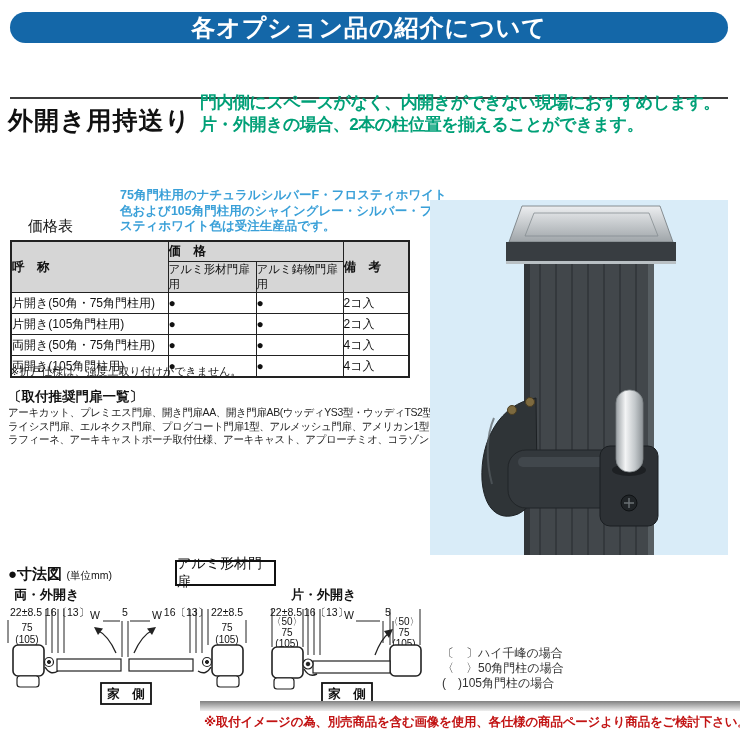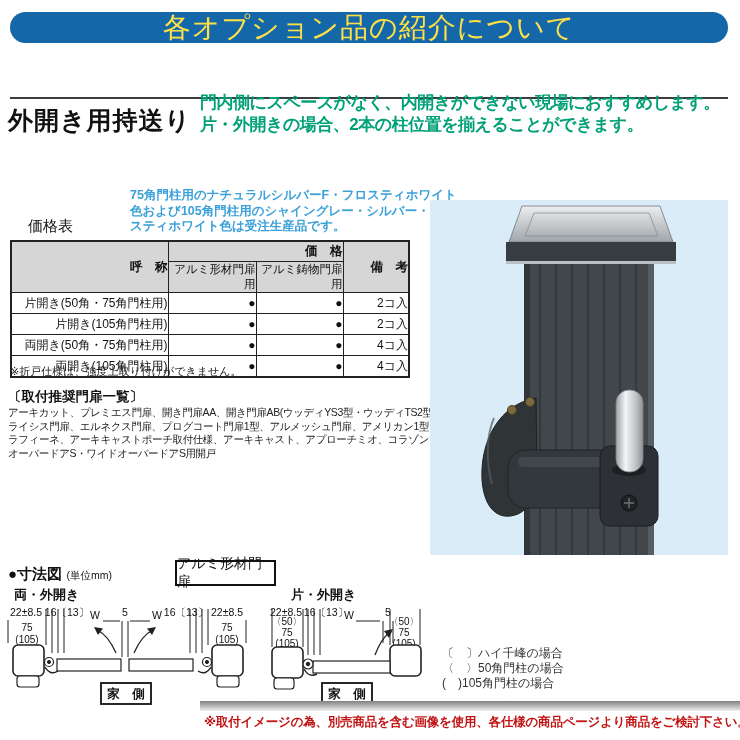--- a/index.html
+++ b/index.html
@@ -1,32 +1,32 @@
 <!DOCTYPE html>
 <html><head>
 <meta charset="utf-8">
 <style>
   html,body{margin:0;padding:0;background:#fff;}
   .page{position:relative;width:740px;height:740px;background:#ffffff;overflow:hidden;
         font-family:"Liberation Sans","DejaVu Sans",sans-serif;color:#111;}
   
   .title-bar{position:absolute;left:10px;top:12px;width:718px;height:31px;background:#1467a8;
              border-radius:16px;display:flex;align-items:center;justify-content:center;}
-  .title-bar span{color:#fde047;font-size:28px;font-weight:normal;letter-spacing:1px;}
+  .title-bar span{color:#ffffff;font-size:24px;font-weight:bold;letter-spacing:1px;}
   .hr{position:absolute;left:10px;top:97px;width:718px;height:2px;background:#3c3c3c;}
   .section-title{position:absolute;left:8px;top:104px;margin:0;font-size:25px;font-weight:bold;letter-spacing:1px;}
   .lead{position:absolute;left:200px;top:92px;width:535px;color:#00a077;font-size:17px;
         font-weight:bold;line-height:22px;letter-spacing:-0.5px;}
   
-  .blue-note{position:absolute;left:130px;top:188px;width:330px;color:#3aa0d8;font-size:12.5px;
+  .blue-note{position:absolute;left:120px;top:188px;width:330px;color:#3aa0d8;font-size:12.5px;
              font-weight:bold;line-height:15.5px;}
   .price-label{position:absolute;left:28px;top:217px;font-size:15px;font-weight:normal;}
   table.price{position:absolute;left:10px;top:240px;width:398px;border-collapse:collapse;
               table-layout:fixed;border:2px solid #222;}
-  table.price th,table.price td{border:1px solid #222;text-align:right;padding:0;}
+  table.price th,table.price td{border:1px solid #222;text-align:left;padding:0;}
   table.price th{background:#d6d6d6;font-size:12.5px;font-weight:bold;height:19px;}
   table.price th.sub{font-size:11.5px;font-weight:normal;}
   table.price td{background:#fff;font-size:12px;height:20px;}
   td.dot{font-size:16px;line-height:1;}
   .table-footnote{position:absolute;left:10px;top:364px;font-size:11px;color:#222;}
   .rec-heading{position:absolute;left:8px;top:388px;font-size:13.5px;font-weight:bold;}
   .rec-body{position:absolute;left:8px;top:406px;width:428px;font-size:10.5px;letter-spacing:-0.4px;
             line-height:13.5px;color:#222;white-space:nowrap;}
   
   .photo{position:absolute;left:430px;top:200px;width:298px;height:355px;}
@@ -120,21 +120,20 @@
   </tbody>
     </table>
 
   <div class="table-footnote">※折戸仕様は、強度上取り付けができません。</div>
 
   <div class="rec-heading">〔取付推奨門扉一覧〕</div>
   <div class="rec-body">
     <div>アーキカット、プレミエス門扉、開き門扉AA、開き門扉AB(ウッディYS3型・ウッディTS2型を除く)、</div>
     <div>ライシス門扉、エルネクス門扉、プログコート門扉1型、アルメッシュ門扉、アメリカン1型、ハイ千峰、</div>
     <div>ラフィーネ、アーキキャストポーチ取付仕様、アーキキャスト、アプローチミオ、コラゾン、キャスグレード、</div>
-    <div>オーバードアS・ワイドオーバードアS用開戸</div>
   </div>
 
   <div class="photo">
     <svg width="298" height="355" viewBox="0 0 298 355">
       <defs>
         <linearGradient id="capTop" x1="0" y1="0" x2="0" y2="1">
           <stop offset="0" stop-color="#eceef0"></stop>
             <stop offset="1" stop-color="#9fa5a9"></stop>
         </linearGradient>
         <linearGradient id="pinGrad" x1="0" y1="0" x2="1" y2="0">

